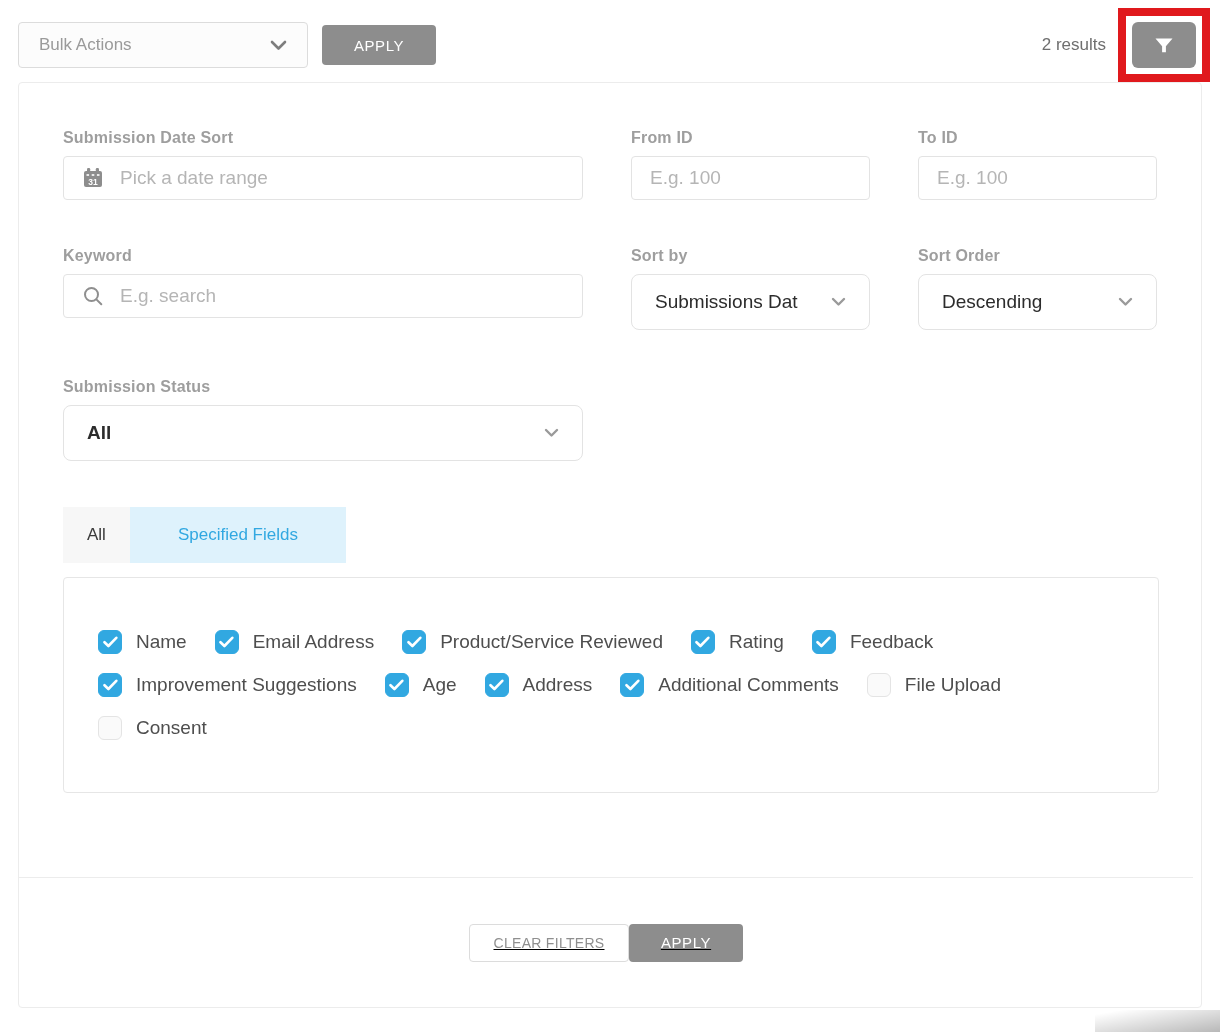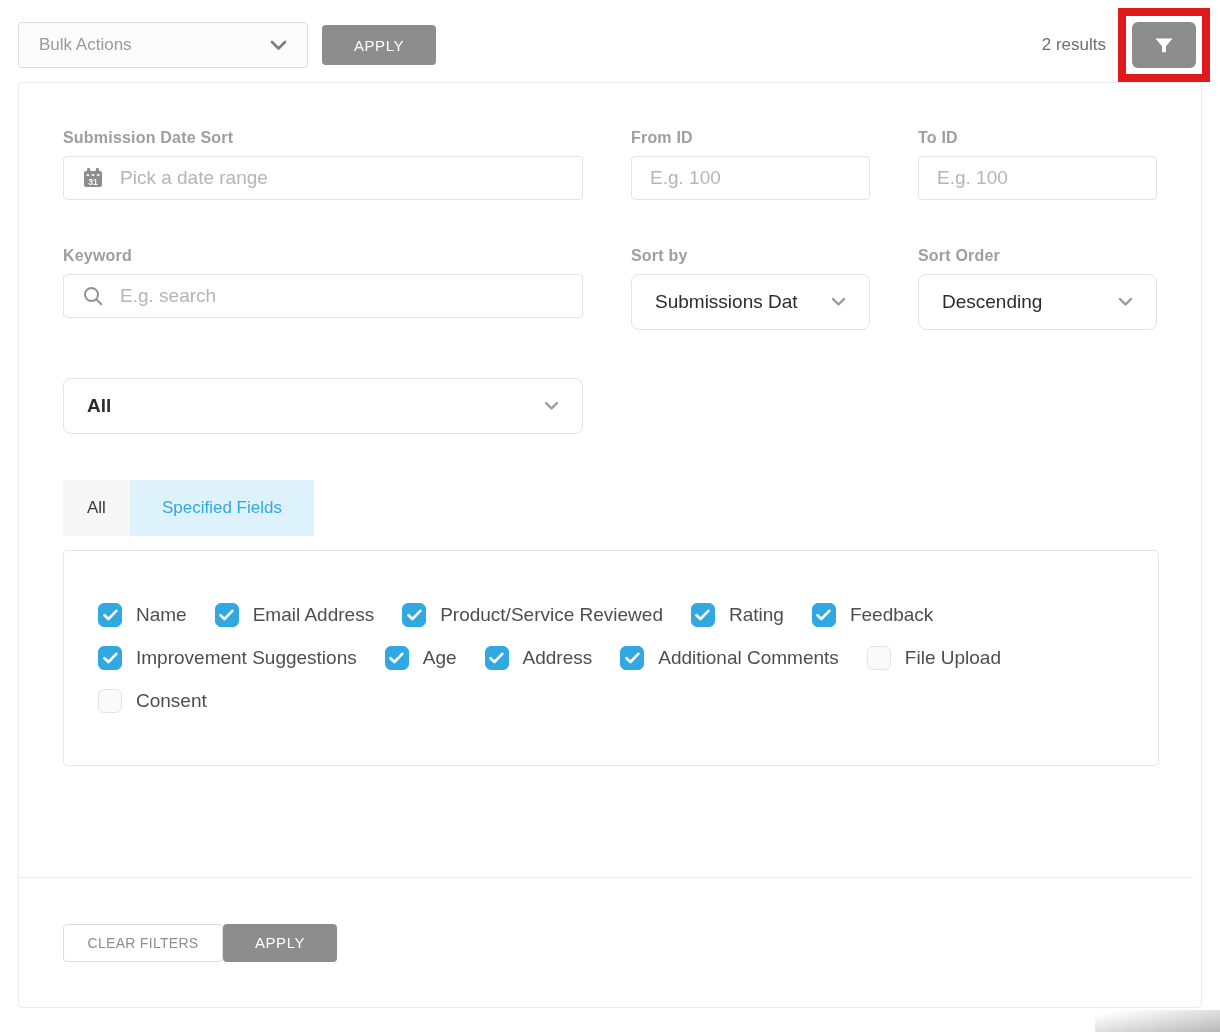--- a/index.html
+++ b/index.html
@@ -64,41 +64,41 @@
   }
   .select-box .val { font-size:19px; color:#2c2c2c; font-weight:500; }
   
   .tabs { display:flex; }
   .tab {
     height:56px; display:flex; align-items:center; justify-content:center;
     font-size:17px; color:#3a3a3a; background:#f7f7f7; padding:0 24px; cursor:pointer;
   }
   .tab.active {
     background:var(--tab-blue-bg,#def2fc); color:var(--accent-blue,#2aa3e0);
-    font-weight:500; padding:0 32px;
+    font-weight:500; padding:0 48px;
   }
   .fields-box {
     margin-top:14px; width:1096px; border:1px solid #e6e6e6; border-radius:4px;
     padding:52px 34px; display:flex; flex-wrap:wrap; gap:19px 28px;
   }
   .field-item { display:flex; align-items:center; cursor:pointer; }
   .checkbox {
     width:24px; height:24px; border-radius:6px; background:#fafafa;
     border:1px solid #e4e4e4; margin-right:14px; display:flex;
     align-items:center; justify-content:center; flex:0 0 auto;
   }
   .checkbox .check { display:none; }
   .checkbox.checked { background:var(--accent-blue,#31a8e1); border-color:var(--accent-blue,#31a8e1); }
   .checkbox.checked .check { display:block; }
   .field-label { font-size:19px; color:#4e4e4e; font-weight:500; }
   
   .panel-footer {
     position:absolute; left:0; right:8px; bottom:0; height:130px;
     border-top:1px solid #ececec; display:flex; align-items:center;
-    justify-content:flex-start; padding:0 44px;
+    justify-content:center; padding:0 44px;text-decoration:underline;
   }
   .btn-clear {
     width:160px; height:38px; background:#fff; border:1px solid #dcdcdc;
     border-radius:4px; color:#8f8f8f; font-size:14px; letter-spacing:.3px;
     font-family:inherit; cursor:pointer;
   }
   .btn-apply-bottom {
     width:114px; height:38px; background:var(--btn-gray,#8d8d8d); border:none;
     border-radius:4px; color:#fff; font-size:15px; letter-spacing:.6px;
     font-family:inherit; cursor:pointer;
@@ -196,20 +196,21 @@
           <span class="val">Descending</span>
           <svg width="15" height="10" viewBox="0 0 15 10" fill="none" stroke="#9a9a9a" stroke-width="2.4" stroke-linecap="round" stroke-linejoin="round">
               <polyline points="2,2 7.5,7.5 13,2"></polyline>
             </svg>
         </div>
       </div>
     </div>
 
     <div class="form-row mb3">
       <div class="w-wide">
+        <label class="f-label">Submission Status</label>
         <div class="select-box">
           <span class="val" style="font-weight:bold">All</span>
           <svg width="15" height="10" viewBox="0 0 15 10" fill="none" stroke="#9a9a9a" stroke-width="2.4" stroke-linecap="round" stroke-linejoin="round">
               <polyline points="2,2 7.5,7.5 13,2"></polyline>
             </svg>
         </div>
       </div>
     </div>
 
     <div>

